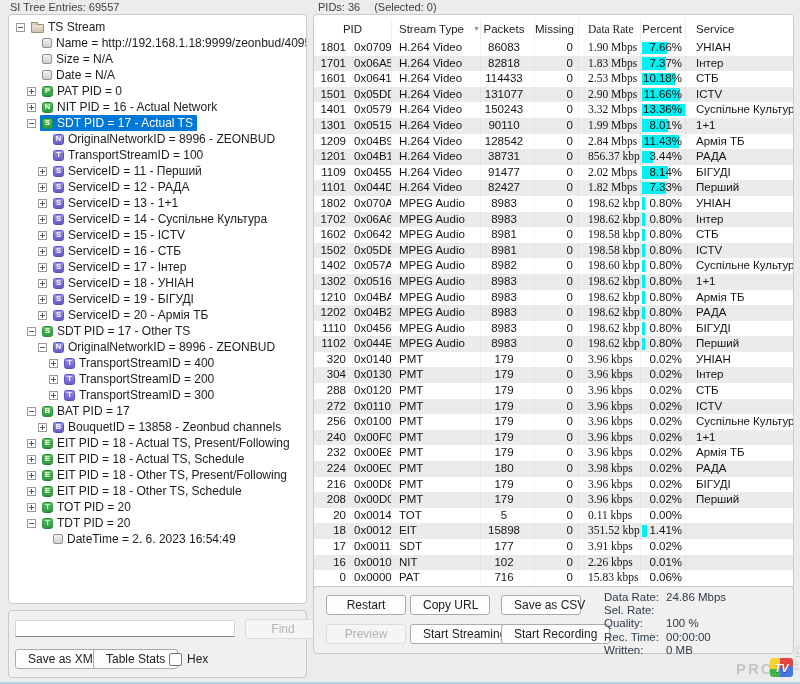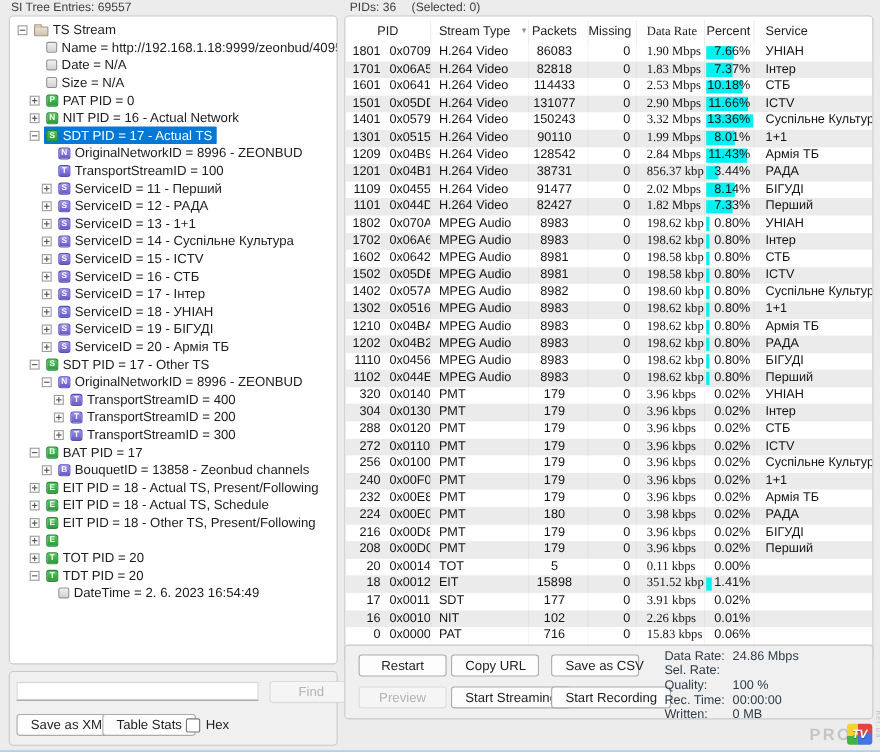--- a/index.html
+++ b/index.html
@@ -102,28 +102,28 @@
         <span class="exp none"></span>
         <span class="tsel">
           <span class="graybox"></span>
           <span>Name = http://192.168.1.18:9999/zeonbud/4095plp0</span>
         </span>
       </div>
       <div class="titem" style="padding-left: 18px;">
         <span class="exp none"></span>
         <span class="tsel">
           <span class="graybox"></span>
+          <span>Size = N/A</span>
+        </span>
+      </div>
+      <div class="titem" style="padding-left: 18px;">
+        <span class="exp none"></span>
+        <span class="tsel">
+          <span class="graybox"></span>
           <span>Date = N/A</span>
-        </span>
-      </div>
-      <div class="titem" style="padding-left: 18px;">
-        <span class="exp none"></span>
-        <span class="tsel">
-          <span class="graybox"></span>
-          <span>Size = N/A</span>
         </span>
       </div>
       <div class="titem" style="padding-left: 18px;">
         <span class="exp plus"></span>
         <span class="tsel">
           <span class="licon green">P</span>
           <span>PAT PID = 0</span>
         </span>
       </div>
       <div class="titem" style="padding-left: 18px;">
@@ -291,20 +291,21 @@
         <span class="exp plus"></span>
         <span class="tsel">
           <span class="licon green">E</span>
           <span>EIT PID = 18 - Other TS, Present/Following</span>
         </span>
       </div>
       <div class="titem" style="padding-left: 18px;">
         <span class="exp plus"></span>
         <span class="tsel">
           <span class="licon green">E</span>
+          <span>EIT PID = 18 - Other TS, Schedule</span>
         </span>
       </div>
       <div class="titem" style="padding-left: 18px;">
         <span class="exp plus"></span>
         <span class="tsel">
           <span class="licon green">T</span>
           <span>TOT PID = 20</span>
         </span>
       </div>
       <div class="titem" style="padding-left: 18px;">

